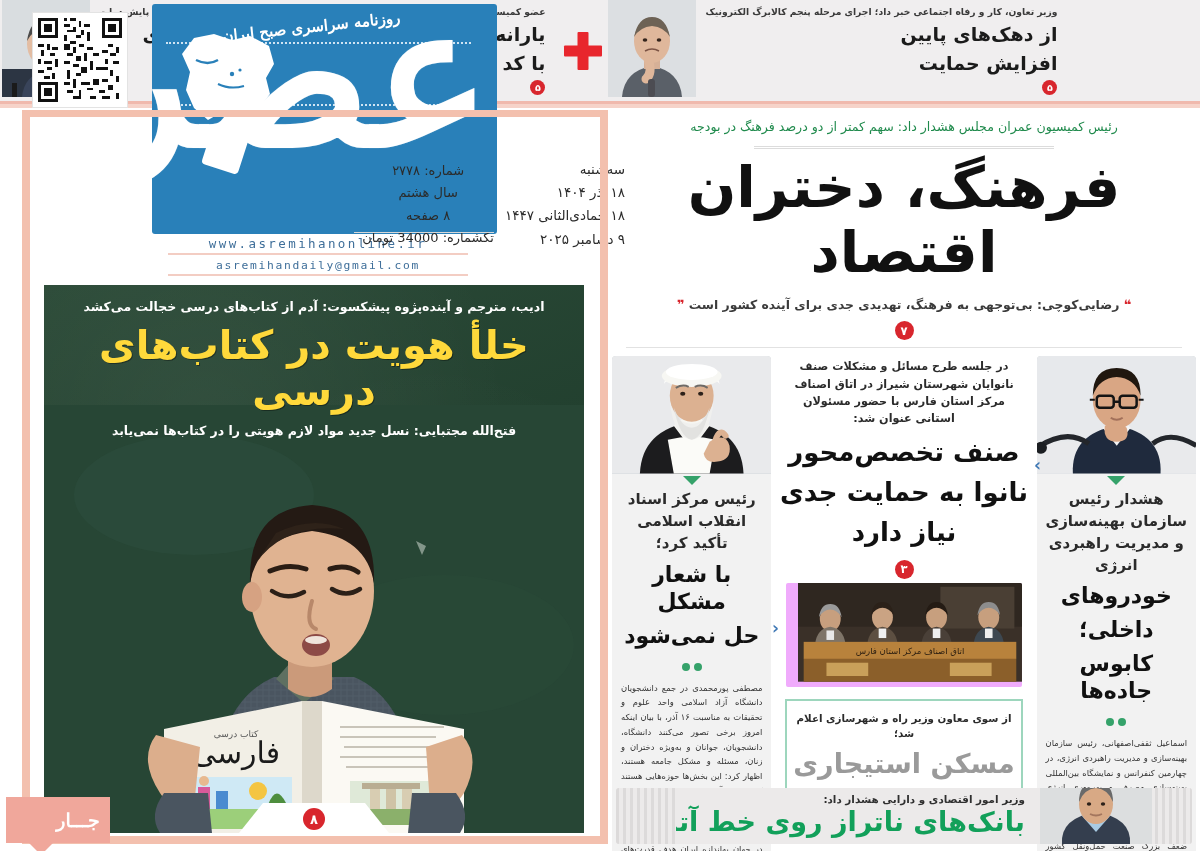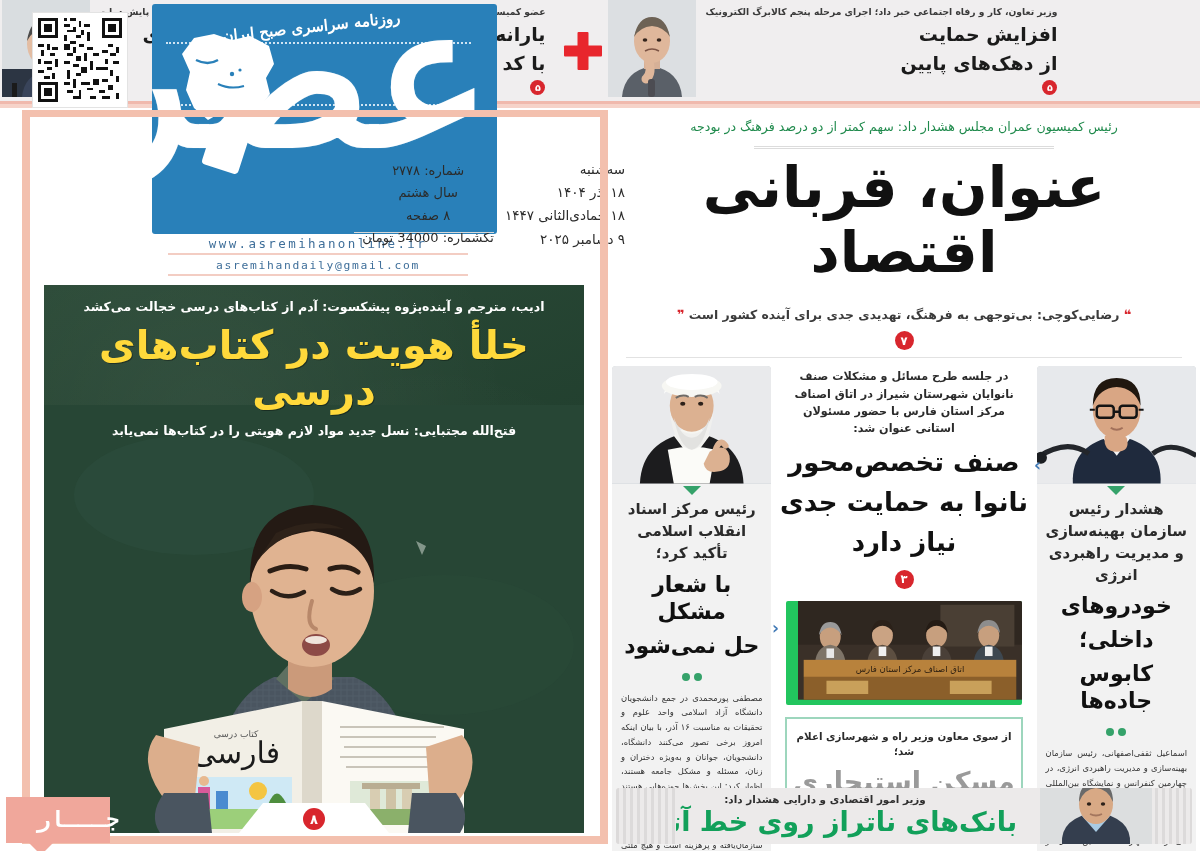--- a/index.html
+++ b/index.html
@@ -168,41 +168,41 @@
     position:absolute; left: 6px; bottom: 8px; width: 104px; height: 46px;
     background: #f0a79b; z-index: 6;
   }
   .jaar::after{
     content:""; position:absolute; left:22px; bottom:-12px;
     border-left:13px solid transparent; border-right:13px solid transparent;
     border-top:13px solid #f0a79b;
   }
   .jaar-txt {
     position:absolute; inset:0; display:flex; align-items:center; justify-content:center;
-    font-size: 23px; font-weight: 700; color: #fff; letter-spacing:-1px;
-    font-family:Liberation Mono, monospace;
+    font-size: 19px; font-weight: 700; color: #fff; letter-spacing:-1px;
+    font-family:Liberation Serif, serif;
     padding-left:40px;
   }
 
   
   .right { position: absolute; left: 608px; top: 112px; width: 592px; height: 739px; }
 
   .lead-kicker {
     text-align: center; color: #1f8a4c; font-size: 12.6px; font-weight: 400;
     padding-top: 6px; line-height: 1.5;
   }
   .lead-rule {
     width: 300px; margin: 9px auto 0; border-top: 3px double #dcdcdc;
   }
   .lead-head {
     text-align: center; font-size: 57px; font-weight: 900; color: #111;
     line-height: 1.14; margin-top: 6px; letter-spacing: -2px;
   }
   .lead-quote {
-    text-align: center; font-size: 12.4px; color: #3b3b3b; margin-top: 22px;
+    text-align: center; font-size: 12.4px; color: #3b3b3b; margin-top: 12px;
     font-weight: 600;
   }
   .qmark { color:#d8262d; font-weight:900; font-size:13px; }
   .lead-badge-row { text-align:center; margin-top: 8px; }
   .badge-red {
     display:inline-flex; align-items:center; justify-content:center;
     width: 19px; height: 19px; border-radius:50%;
     background:#d8262d; color:#fff; font-size:11.5px; font-weight:700;
   }
   .lead-rule2 { width: 556px; margin: 7px auto 0; border-top: 1px solid #e2e2e2; }
@@ -245,43 +245,43 @@
   .mid-kicker {
     text-align: center; font-size: 11.2px; font-weight: 700; color: #2b2b2b;
     line-height: 1.55; padding: 2px 6px 0;
   }
   .mid-head {
     text-align: center; font-size: 26px; font-weight: 900; color: #111;
     line-height: 1.2; padding-top: 9px; letter-spacing: -0.8px;
   }
   .mid-badge { text-align:center; padding-top: 10px; }
   .conf-photo {
-    width: 236px; height: 104px; margin: 12px auto 0;
-    background: #22c55e; position: relative; overflow: hidden; border-radius:2px;padding-left:12px;
+    width: 236px; height: 104px; margin: 4px auto 0;
+    background: #f0abfc; position: relative; overflow: hidden; border-radius:2px;padding-left:12px;
   }
 
   .green-box {
     margin: 12px auto 0; width: 238px; height: 124px;
     border: 2px solid #9dd6bd; background: #fff;
     display:flex; flex-direction:column; align-items:center; justify-content:flex-start;
     padding-top: 10px;
   }
   .gb-kicker { font-size: 10.3px; font-weight: 700; color:#2b2b2b; text-align:center; line-height:1.5; }
   .gb-head {
     font-size: 27px; font-weight: 900; color: #9a9a9a; text-align:center;
     line-height: 1.2; padding-top: 6px; letter-spacing:-0.6px;
   }
 
   
   .bot-banner {
     position: absolute; left: 616px; top: 788px; width: 576px; height: 56px;
     background: #eceaea; border-radius: 3px; overflow: hidden;
     display:flex; flex-direction: row-reverse; align-items:center;
   }
-  .bb-txt { flex: 1; text-align: center; padding-right: 6px; }
+  .bb-txt { flex: 1; padding-right: 15px; }
   .bb-kicker { font-size: 10.4px; font-weight:700; color:#2f2f2f; }
   .bb-head {
     font-size: 27px; font-weight: 900; color: #12a05a; line-height:1.2;
     margin-top: 1px; letter-spacing:-0.7px;
   }
   .bb-photo { width: 112px; height: 56px; background:#c9ccd0; position:relative; overflow:hidden; }
   .bb-badge { width: 40px; text-align:center; }
   .bb-stripes {
     position:absolute; left:0; top:0; width: 60px; height: 100%;
     background: repeating-linear-gradient(90deg,#dcdada 0 3px,#eceaea 3px 7px);
@@ -348,22 +348,22 @@
           <path d="M26 40 Q30 20 44 20 Q58 20 62 40 Q56 30 44 29 Q32 30 26 40Z" fill="#6d6255"></path>
           <ellipse cx="37" cy="43" rx="2.3" ry="1.7" fill="#33241c"></ellipse>
           <ellipse cx="51" cy="43" rx="2.3" ry="1.7" fill="#33241c"></ellipse>
           <path d="M37 54 Q44 50 51 54" stroke="#7b5344" stroke-width="1.5" fill="none"></path>
           <path d="M40 62 q5 14 -2 20" stroke="#dfb79b" stroke-width="9" fill="none" stroke-linecap="round"></path>
           <rect x="40" y="82" width="7" height="18" rx="3" fill="#4c4c52"></rect>
         </svg>
       </div>
       <div class="teaser-txt">
         <div class="teaser-kicker">وزیر تعاون، کار و رفاه اجتماعی خبر داد؛ اجرای مرحله پنجم کالابرگ الکترونیک</div>
+        <div class="teaser-head">از دهک‌های پایین</div>
         <div class="teaser-head">افزایش حمایت</div>
-        <div class="teaser-head">از دهک‌های پایین</div>
         <div class="pg-badge">۵</div>
       </div>
     </div>
   </div>
 
   <div class="qrbox">
     <svg class="qr" viewBox="0 0 29 29" shape-rendering="crispEdges">
       <rect width="29" height="29" fill="#fff"></rect>
       <g fill="#111">
         <path d="M0 0h7v7H0z M1 1v5h5V1z M2 2h3v3H2z"></path>
@@ -564,21 +564,21 @@
   </div>
 
   <div class="jaar">
     <div class="jaar-txt">جـــار</div>
   </div>
 
   <div class="right">
 
     <div class="lead-kicker">رئیس کمیسیون عمران مجلس هشدار داد: سهم کمتر از دو درصد فرهنگ در بودجه</div>
     <div class="lead-rule"></div>
-    <div class="lead-head">عنوان، قربانی اقتصاد</div>
+    <div class="lead-head">فرهنگ، دختران اقتصاد</div>
     <div class="lead-quote">
       <span class="qmark">❝</span>
       <span>رضایی‌کوچی: بی‌توجهی به فرهنگ، تهدیدی جدی برای آینده کشور است</span>
       <span class="qmark">❞</span>
     </div>
     <div class="lead-badge-row">
       <span class="badge-red">۷</span>
     </div>
     <div class="lead-rule2"></div>
 

